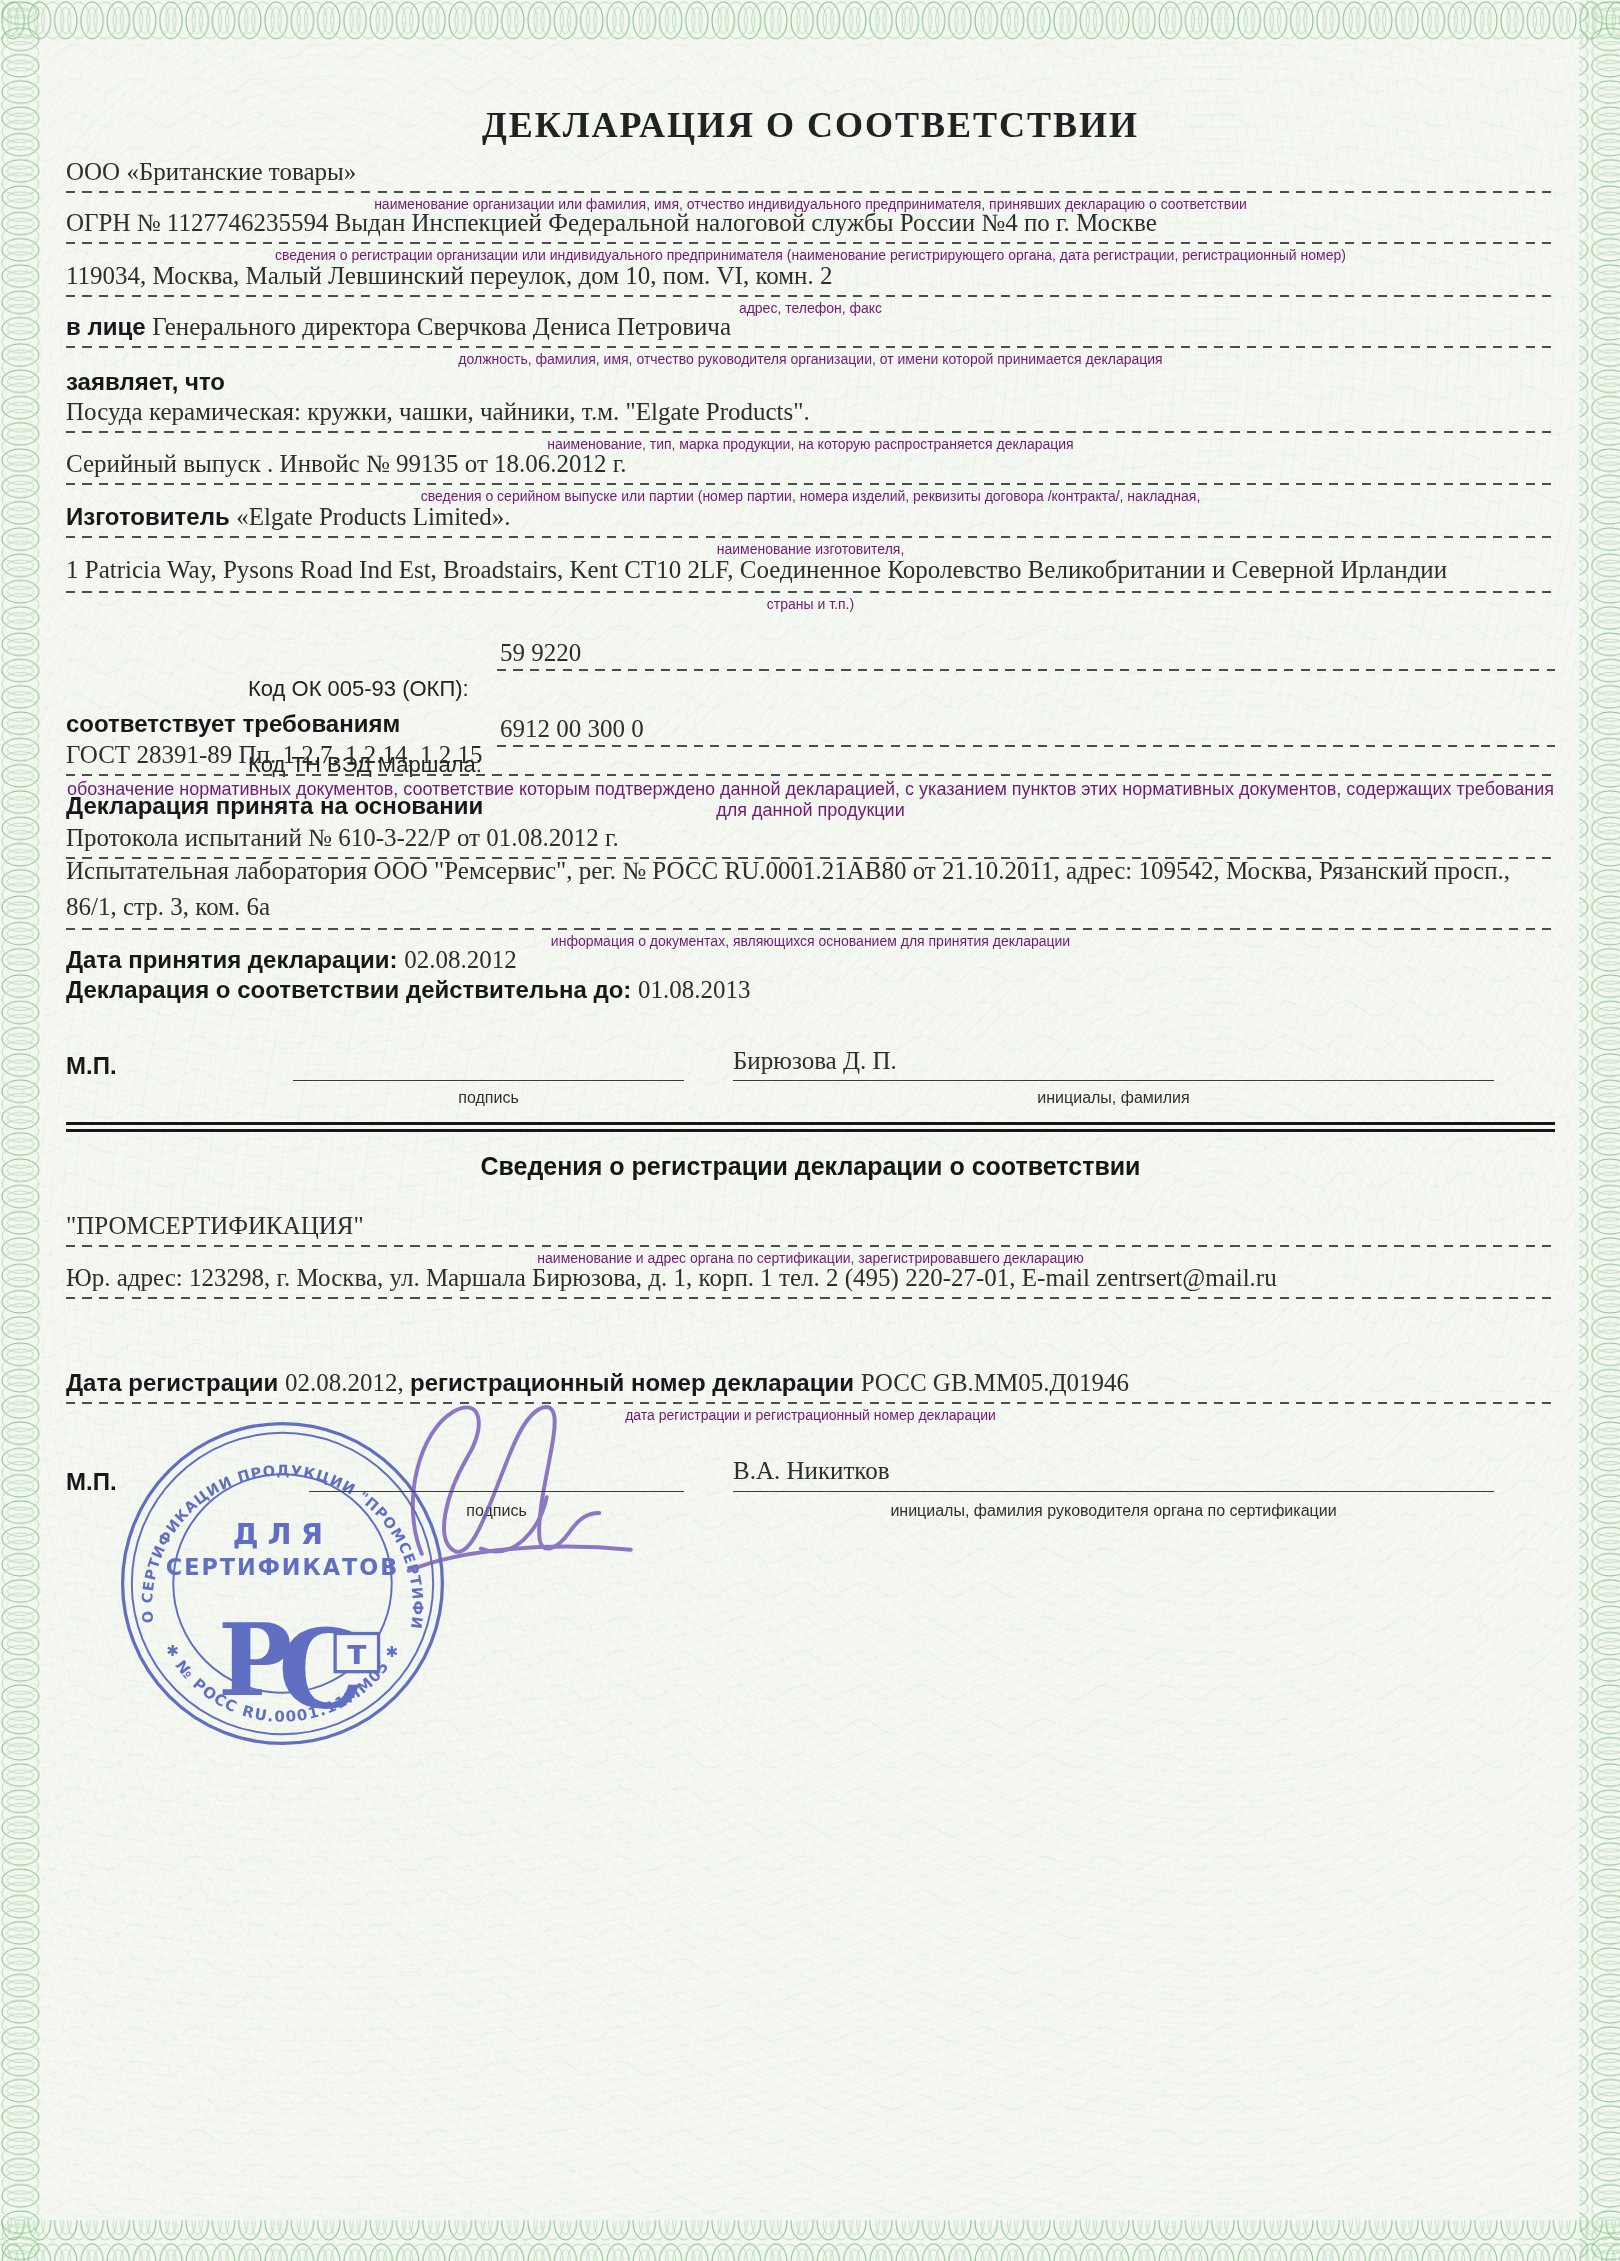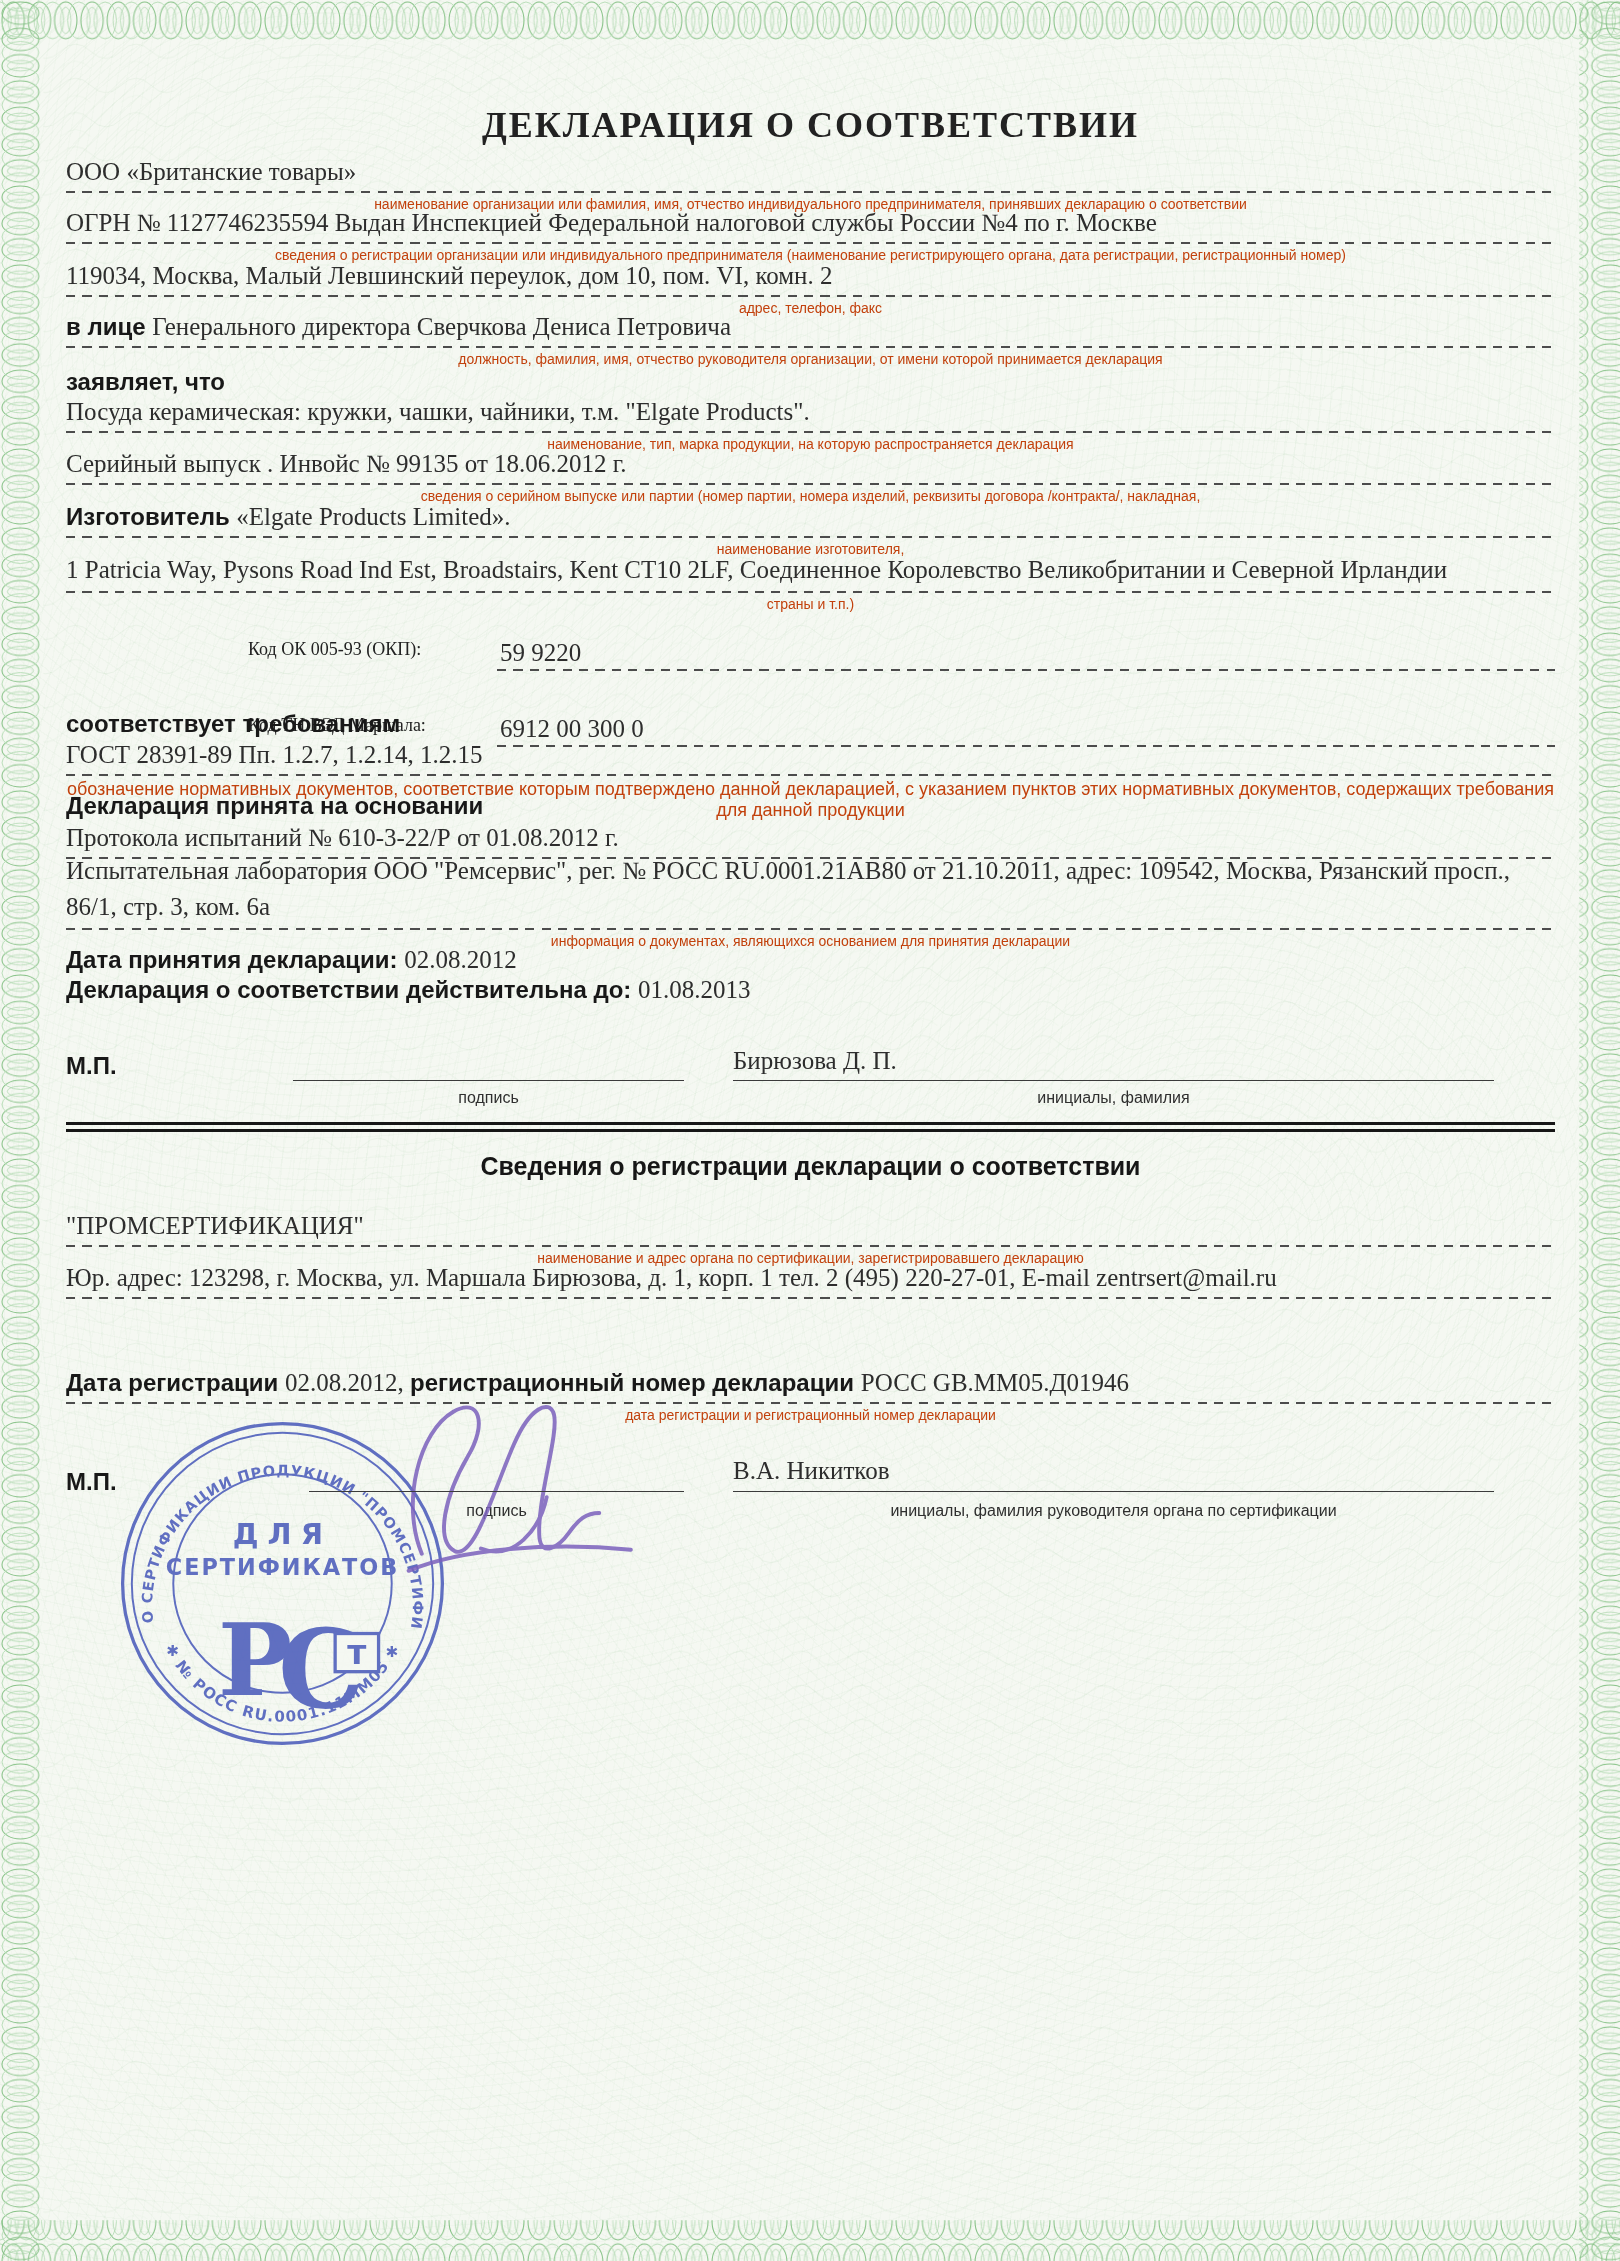--- a/index.html
+++ b/index.html
@@ -27,28 +27,28 @@
   }
   .value{
     font-family:"Liberation Serif", serif;font-size:25px;color:#2d2d2d;
     line-height:33px;
   }
   .blabel{
     font-family:"Liberation Sans", sans-serif;font-weight:bold;
     font-size:24px;color:#181818;
   }
   .rlabel{
-    font-family:Liberation Serif, serif;font-size:18px;color:#222;
+    font-family:Liberation Sans, sans-serif;font-size:22px;color:#222;margin-top:37px;
   }
   .dash{
     height:2px;margin-top:2.6px;
     background:repeating-linear-gradient(90deg,#4c4c4c 0 9.2px,transparent 9.2px 16.4px);
   }
   .caption{
-    font-size:14px;color:#c2410c;text-align:center;margin-top:3.3px;
+    font-size:14px;color:#701a75;text-align:center;margin-top:3.3px;
   }
   .sign-caption{
     font-size:16px;color:#2f2f2f;text-align:center;position:absolute;
   }
   .solid-line{position:absolute;height:1.3px;background:#3b3b3b;z-index:5;}
   .double-rule{
     border-top:3.3px solid #161616;border-bottom:3.3px solid #161616;height:4px;
   }
   .heading2{
     font-family:"Liberation Sans", sans-serif;font-weight:bold;

